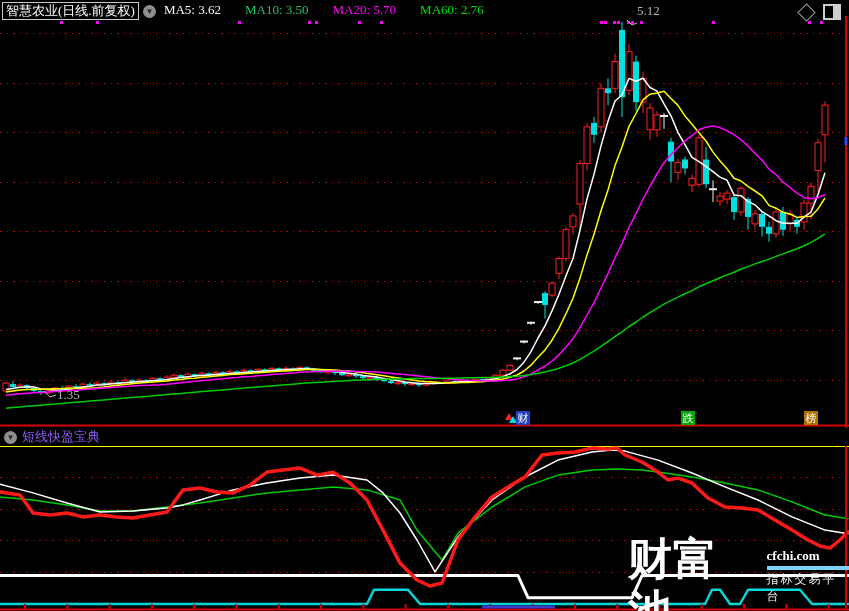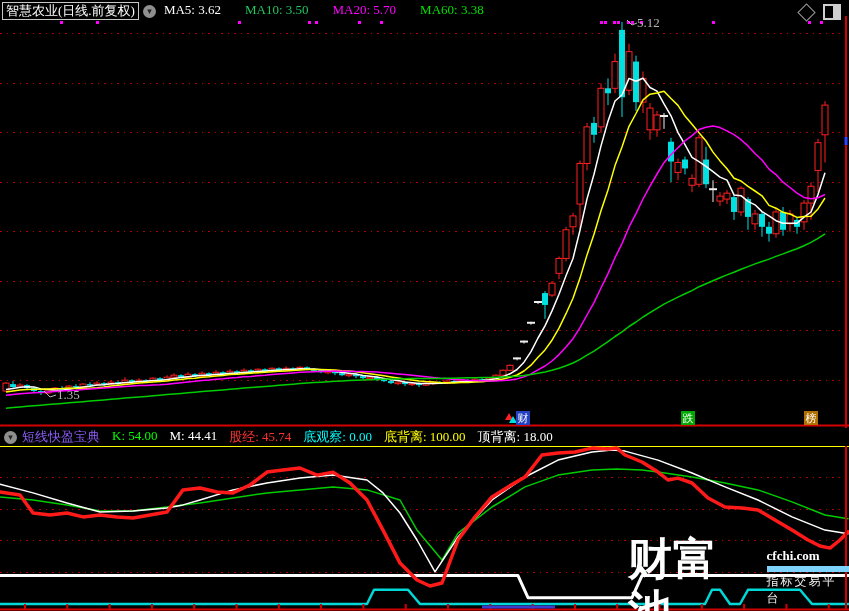--- a/index.html
+++ b/index.html
@@ -32,21 +32,21 @@
   #ind-header{position:absolute;left:0;top:428px;width:849px;height:18px;z-index:10;
               display:flex;align-items:center;font-size:13px;white-space:nowrap;background:#000;}
   #ind-header .circle-icon{margin:0 0 0 4px;}
   #ind-name{color:#8b5cf6;margin-left:5px;}
   #ind-fields{display:flex;gap:12px;margin-left:12px;}
   
   #watermark{position:absolute;left:628px;top:534px;z-index:50;display:flex;align-items:flex-start;}
   #wm-brand{color:#fff;font-size:44px;font-weight:bold;line-height:52px;letter-spacing:1px;}
   #wm-right{margin-left:6px;margin-top:12px;}
   #wm-domain{color:#fff;font-size:13px;font-weight:bold;line-height:20px;}
-  #wm-tagline{color:#f0f0f0;font-size:12px;letter-spacing:2px;border-top:6px solid #7dd3fc;padding-top:1px;}
+  #wm-tagline{color:#f0f0f0;font-size:12px;letter-spacing:2px;border-top:4px solid #7dd3fc;padding-top:1px;}
 </style>
 </head>
 <body>
 
 <div id="app">
 
   <svg id="chart-svg" width="849" height="611">
       <line x1="0" y1="33.87267904509285" x2="845" y2="33.87267904509285" stroke="#b40000" stroke-width="1" stroke-dasharray="1.5 5" shape-rendering="crispEdges"></line>
       <line x1="0" y1="83.34217506631302" x2="845" y2="83.34217506631302" stroke="#b40000" stroke-width="1" stroke-dasharray="1.5 5" shape-rendering="crispEdges"></line>
       <line x1="0" y1="132.81167108753317" x2="845" y2="132.81167108753317" stroke="#b40000" stroke-width="1" stroke-dasharray="1.5 5" shape-rendering="crispEdges"></line>
@@ -351,55 +351,47 @@
       <line x1="482" y1="607" x2="555" y2="607" stroke="#3a3acc" stroke-width="3"></line>
     </svg>
 
   <div id="main-header">
     <span id="title-box">智慧农业(日线.前复权)</span>
     <span class="circle-icon">▾</span>
     <span id="ma-labels">
         <span style="color: rgb(255, 255, 255);">MA5: 3.62</span>
         <span style="color: #22c55e;">MA10: 3.50</span>
         <span style="color: rgb(255, 0, 255);">MA20: 5.70</span>
-        <span style="color: rgb(0, 224, 0);">MA60: 3.38</span>
+        <span style="color: rgb(0, 224, 0);">MA60: 2.76</span>
       </span>
   </div>
 
   <div id="header-icons">
     <span id="diamond-icon"></span>
     <span id="panel-icon">
         <div></div>
       </span>
   </div>
 
   <div id="badge-icon">
       <span class="t1"></span>
       <span class="t2"></span>
     </div>
   <div id="badges">
       <div class="hot-badge" style="left: 516px; top: 411px; background: rgb(34, 64, 192);">财</div>
       <div class="hot-badge" style="left: 681px; top: 411px; background: rgb(0, 168, 0);">跌</div>
       <div class="hot-badge" style="left: 804px; top: 411px; background: rgb(176, 112, 0);">榜</div>
     </div>
 
-  <div class="price-note" id="high-note" style="left: 637px; top: 15px;">5.12</div>
+  <div class="price-note" id="high-note" style="left: 637px; top: 3px;">5.12</div>
   <div class="price-note" id="low-note" style="left: 57px; top: 387px;">1.35</div>
 
   <div id="ind-header">
     <span class="circle-icon">▾</span>
     <span id="ind-name">短线快盈宝典</span>
-    <span id="ind-fields">
-        <span style="color: rgb(0, 255, 0);">K: 54.00</span>
-        <span style="color: rgb(255, 255, 255);">M: 44.41</span>
-        <span style="color: rgb(255, 50, 50);">股经: 45.74</span>
-        <span style="color: rgb(0, 255, 255);">底观察: 0.00</span>
-        <span style="color: rgb(255, 255, 0);">底背离: 100.00</span>
-        <span style="color: rgb(255, 255, 255);">顶背离: 18.00</span>
-      </span>
   </div>
 
   <div id="watermark">
     <span id="wm-brand">财富池</span>
     <span id="wm-right">
       <div id="wm-domain">cfchi.com</div>
       <div id="wm-tagline">指标交易平台</div>
     </span>
   </div>
 

